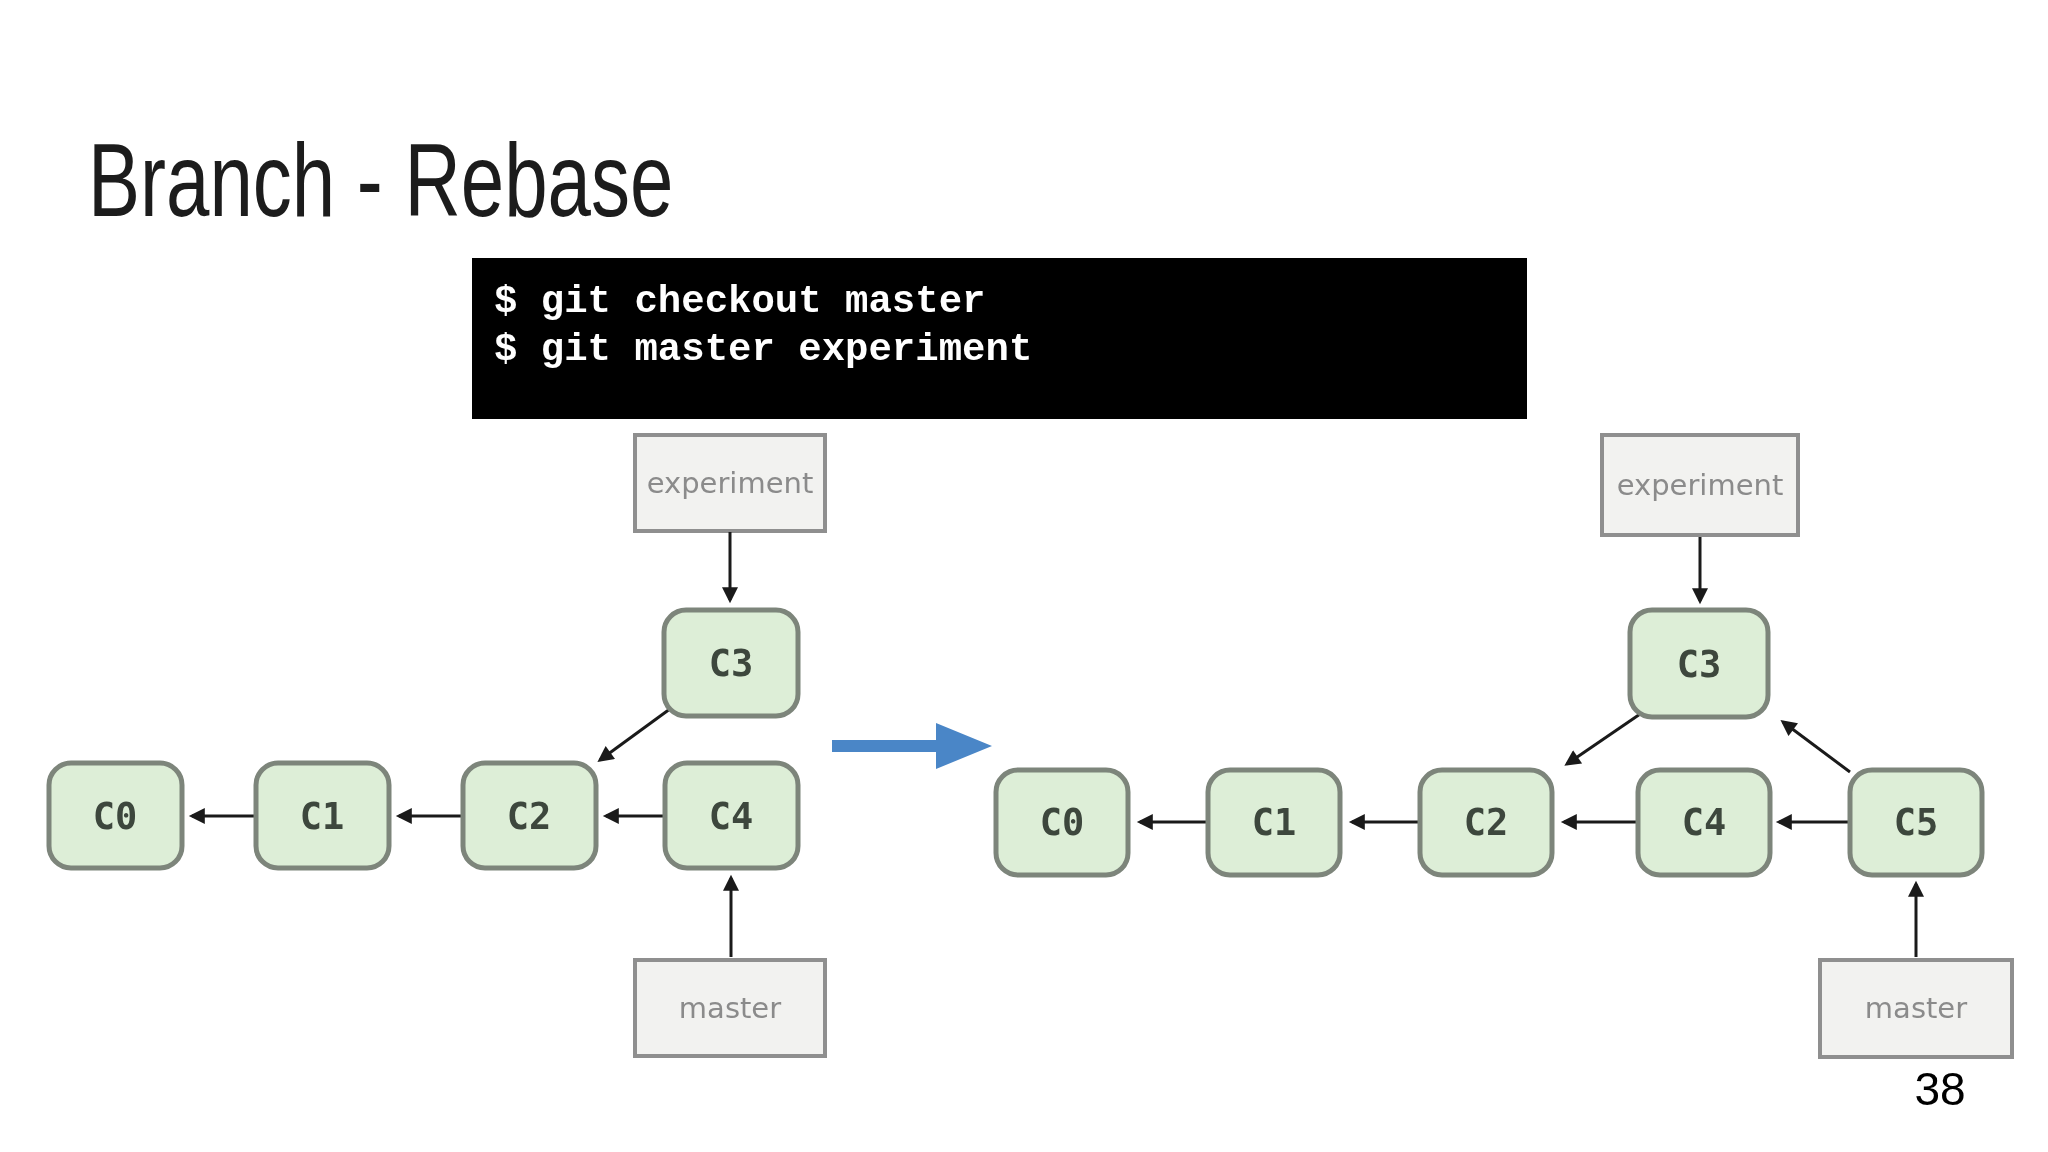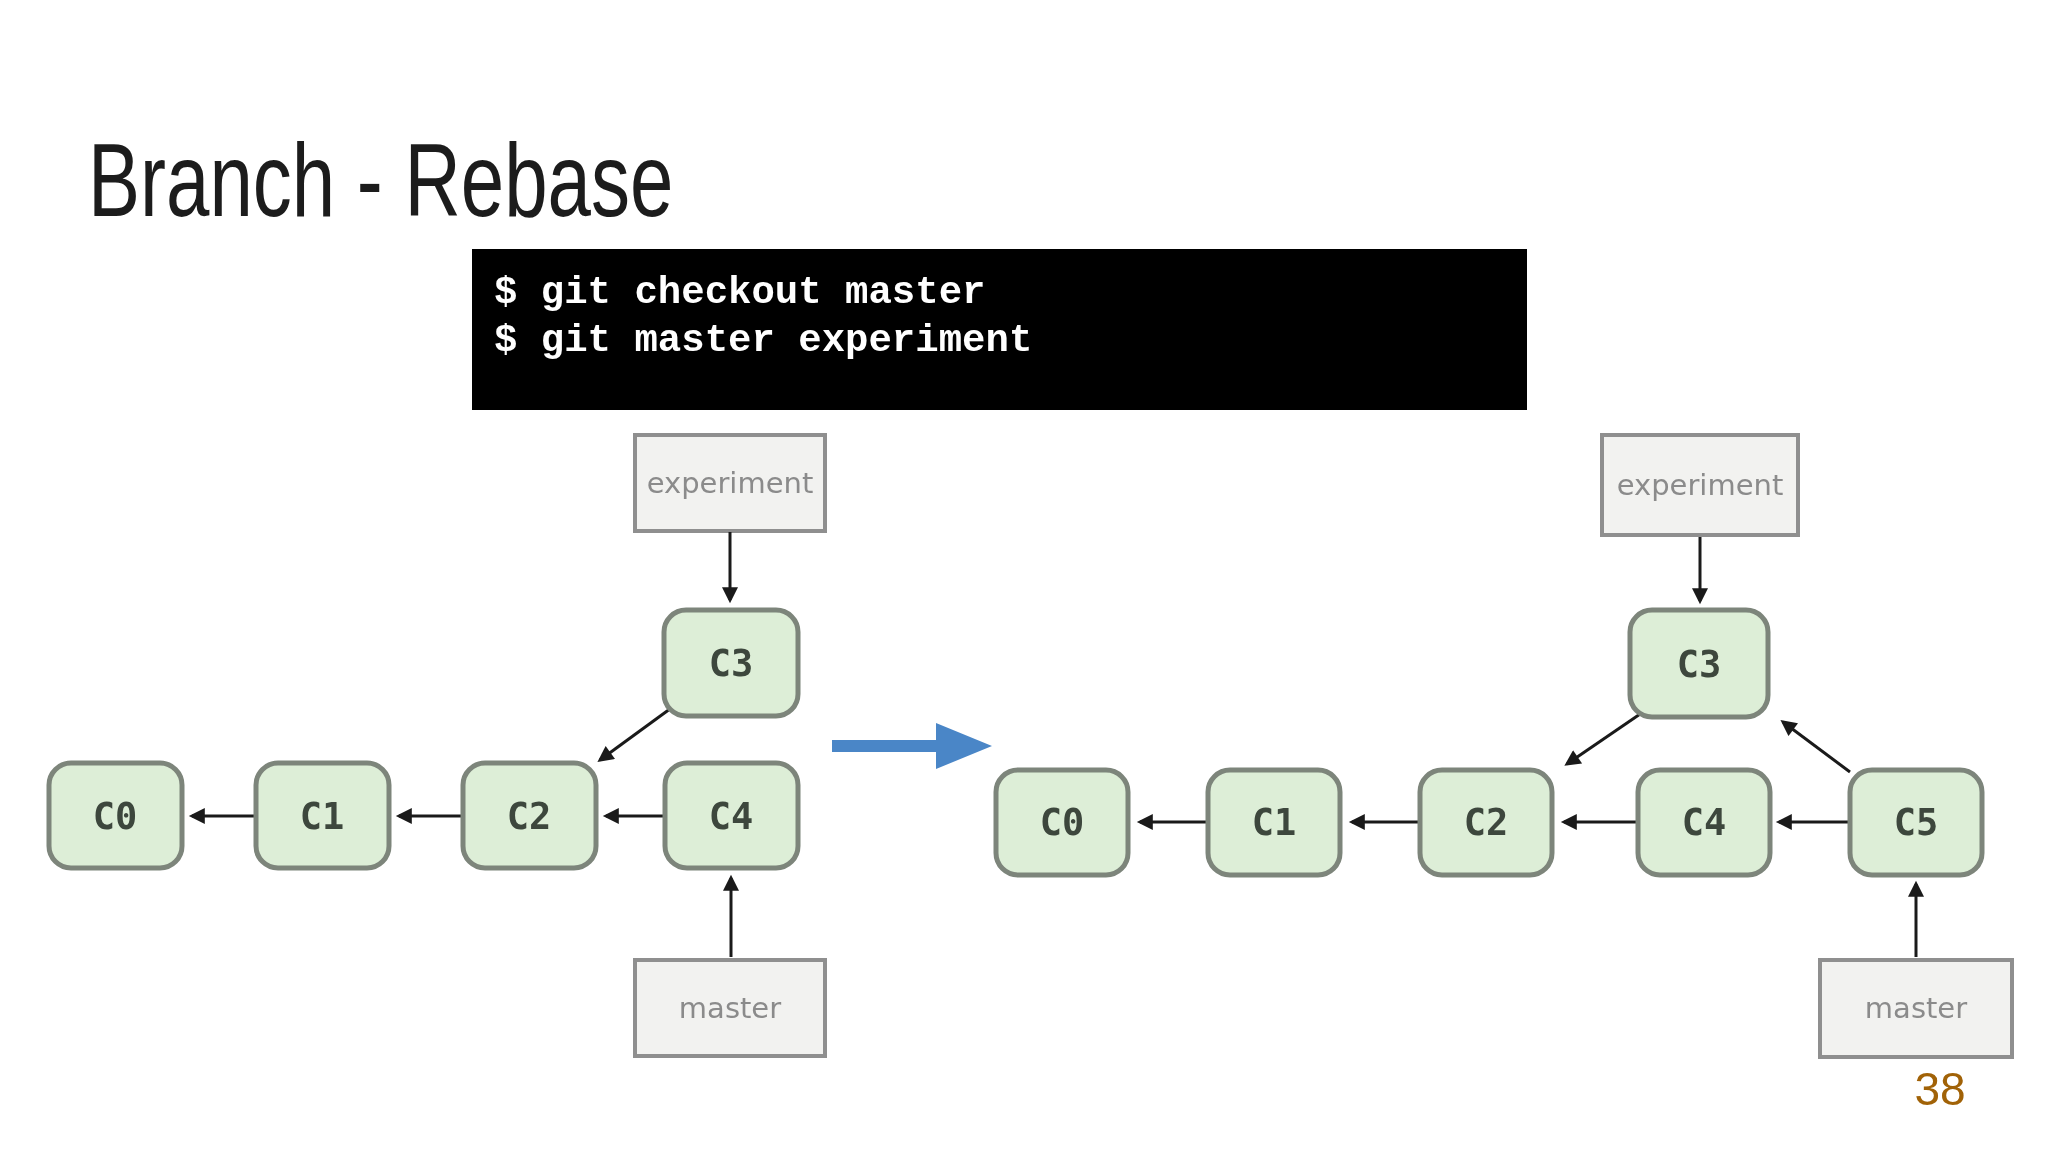--- a/index.html
+++ b/index.html
@@ -14,21 +14,21 @@
     position:absolute;left:88px;top:128px;
     margin:0;font-size:104px;font-weight:400;line-height:1;
     color:#1c1c1c;white-space:nowrap;
   }
   #title .squeeze{
     display:inline-block;
     transform:scale(0.75,1);
     transform-origin:left center;
   }
   #terminal{
-    position:absolute;left:472px;top:249px;
+    position:absolute;left:472px;top:258px;
     width:1055px;height:161px;
     background:#000000;
     box-sizing:border-box;
     padding:20px 0 0 22px;
   }
   .term-line{
     font-family:"Liberation Mono",monospace;
     font-weight:bold;
     font-size:39px;line-height:48px;
     color:#ffffff;white-space:pre;
@@ -40,21 +40,21 @@
     font-weight:bold;font-size:37px;fill:#3d473d;
   }
   .branch-rect{fill:#f2f2f0;stroke:#8f8f8f;stroke-width:4px;}
   .branch-label{
     font-family:"DejaVu Sans",sans-serif;
     font-size:29px;fill:#8b8b8b;
   }
   .edge{stroke:#1a1a1a;stroke-width:3px;fill:none;}
   #page-number{
     position:absolute;left:1900px;top:1062px;width:80px;
-    text-align:center;font-size:46px;color:#a16207;
+    text-align:center;font-size:46px;color:#000000;
   }
 </style>
 </head>
 <body>
 
 <div id="slide">
 
   <h1 id="title"><span class="squeeze">Branch - Rebase</span></h1>
 
   <div id="terminal">

